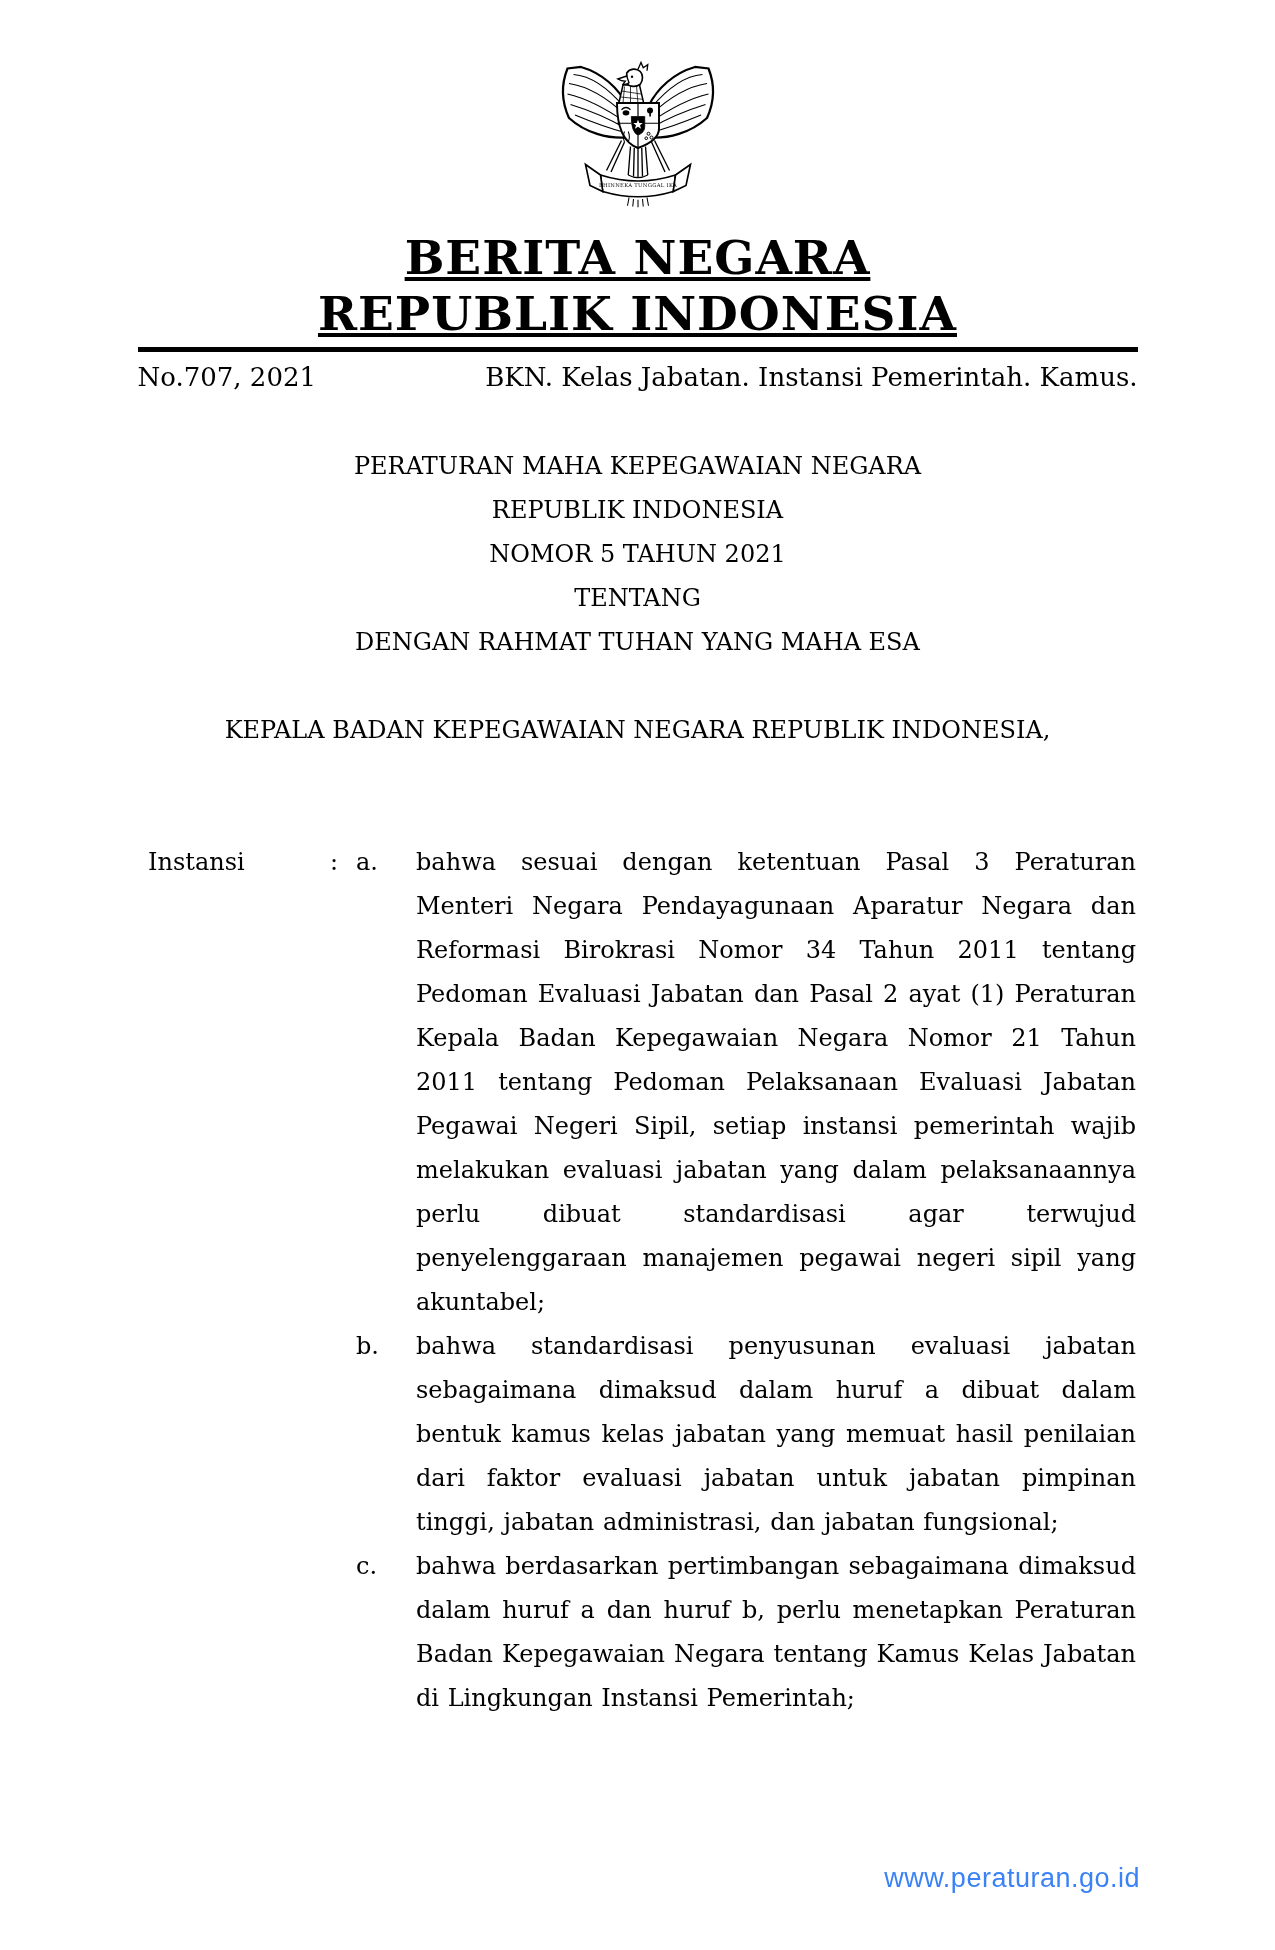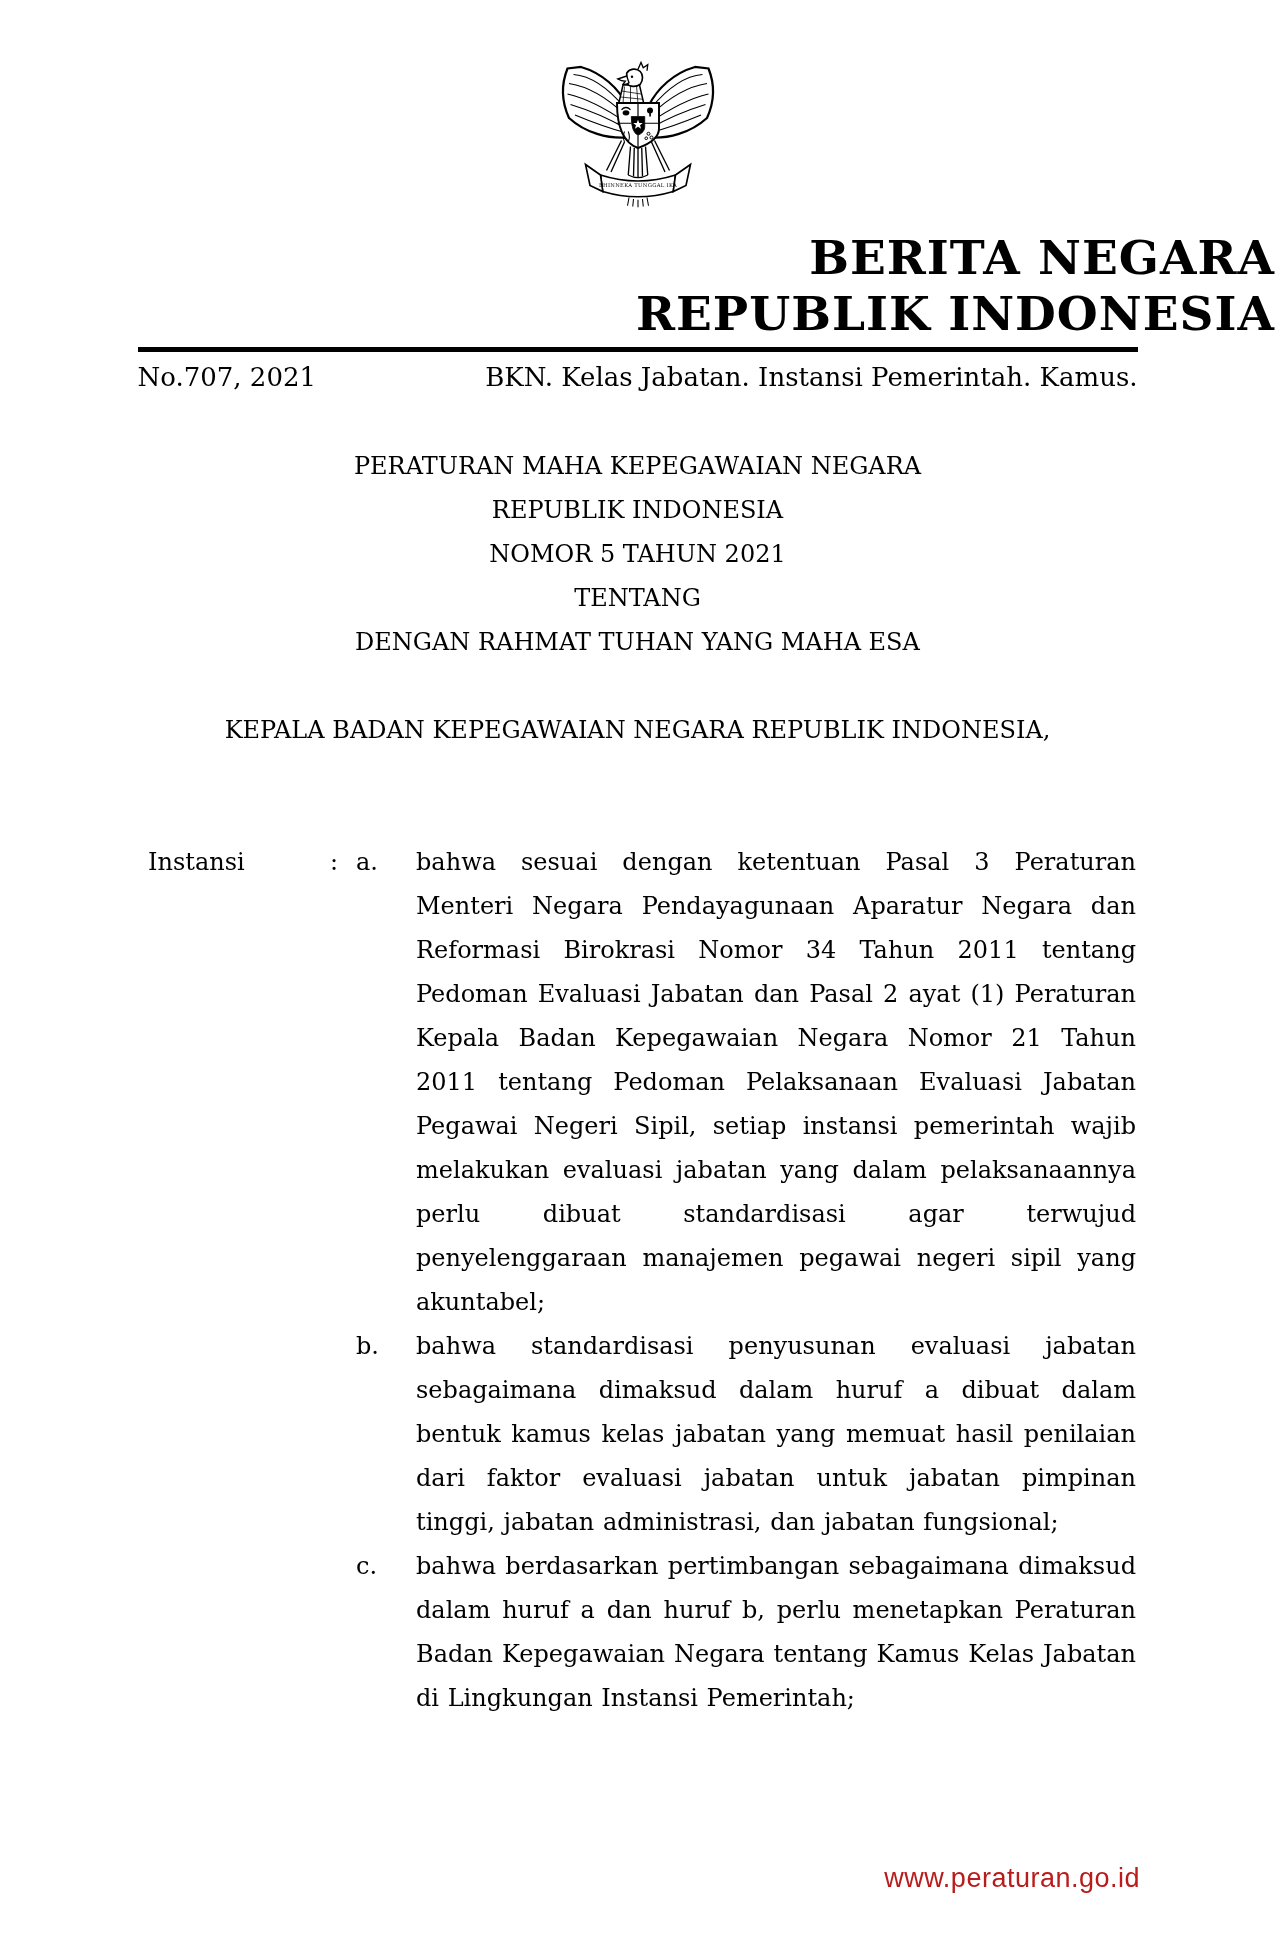--- a/index.html
+++ b/index.html
@@ -11,25 +11,26 @@
     color:#000;
     font-family:"DejaVu Serif", serif;
     overflow:hidden;
   }
   
   .emblem{margin:58px auto 0;width:168px;height:150px;}
   .emblem svg{display:block;width:100%;height:100%;}
   
   .masthead-title{
     margin-top:22px;
-    text-align:right;
+    text-align:center;
     font-weight:bold;
     font-size:47px;
     line-height:56px;
     letter-spacing:1px;
+    text-decoration:underline;
   }
   .rule{margin:5px auto 0;width:1000px;height:5px;background:#000;}
   .issue-row{
     width:1000px;margin:8px auto 0;
     display:flex;justify-content:space-between;align-items:center;
     font-size:26px;line-height:34px;
   }
   
   .doc-headings{margin-top:50px;text-align:center;font-size:24px;line-height:44px;}
   .invocation{text-align:center;font-size:24px;line-height:44px;}
@@ -46,21 +47,21 @@
   .c-label{text-align:left;}
   .c-colon{text-align:left;}
   .c-marker{text-align:left;}
   .c-text{text-align:justify;}
   
   .footer{
     position:absolute;
     right:135px;bottom:56px;
     font-family:"Liberation Sans", sans-serif;
     font-size:27px;
-    color:#b91c1c;
+    color:#3b82f6;
     letter-spacing:0.5px;
   }
 </style>
 </head>
 <body>
 
 <div class="page">
 
   <div class="emblem">
     <svg viewBox="0 0 220 200" xmlns="http://www.w3.org/2000/svg">

